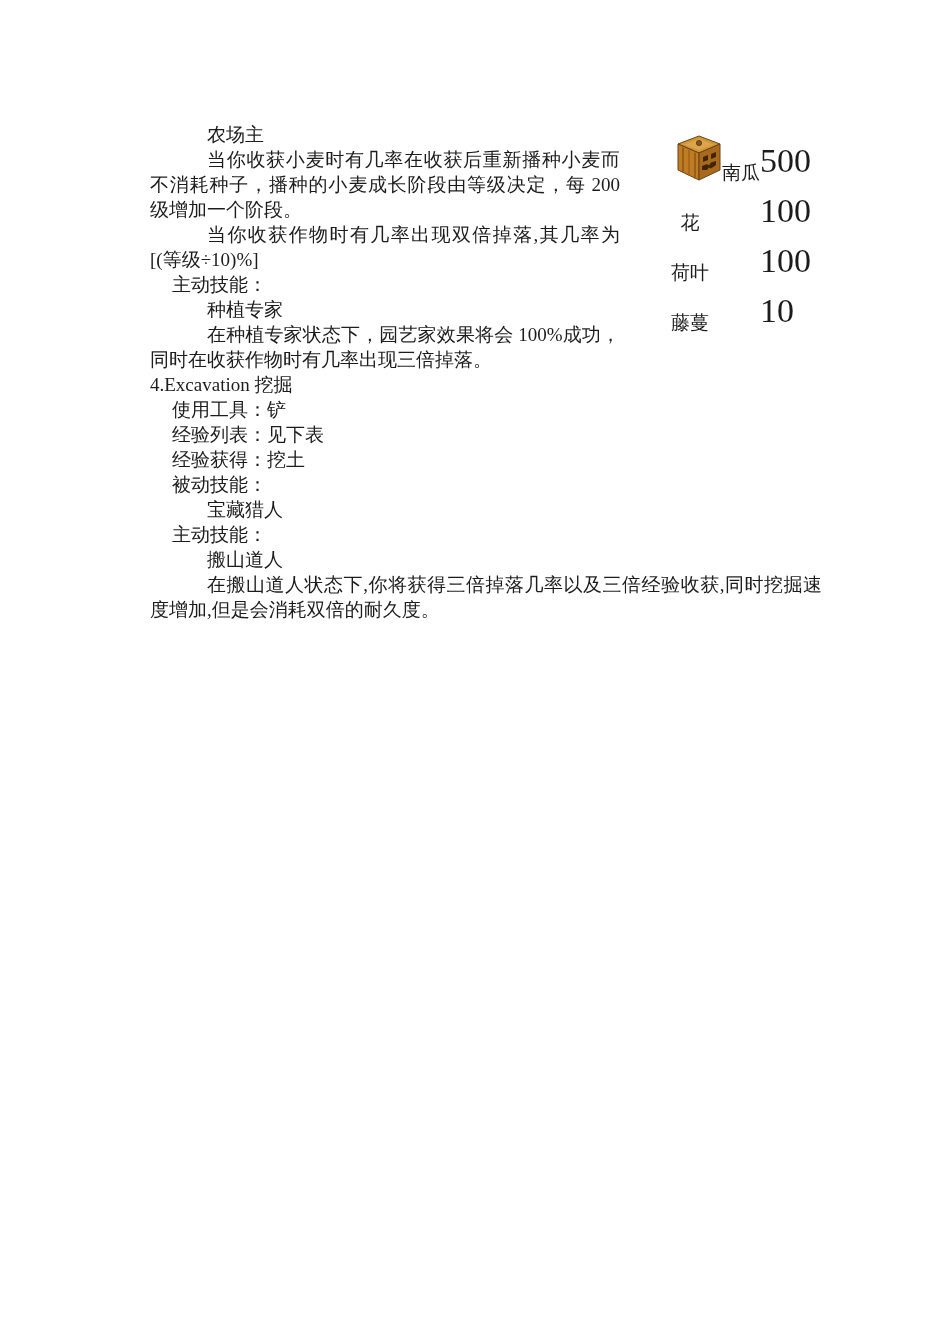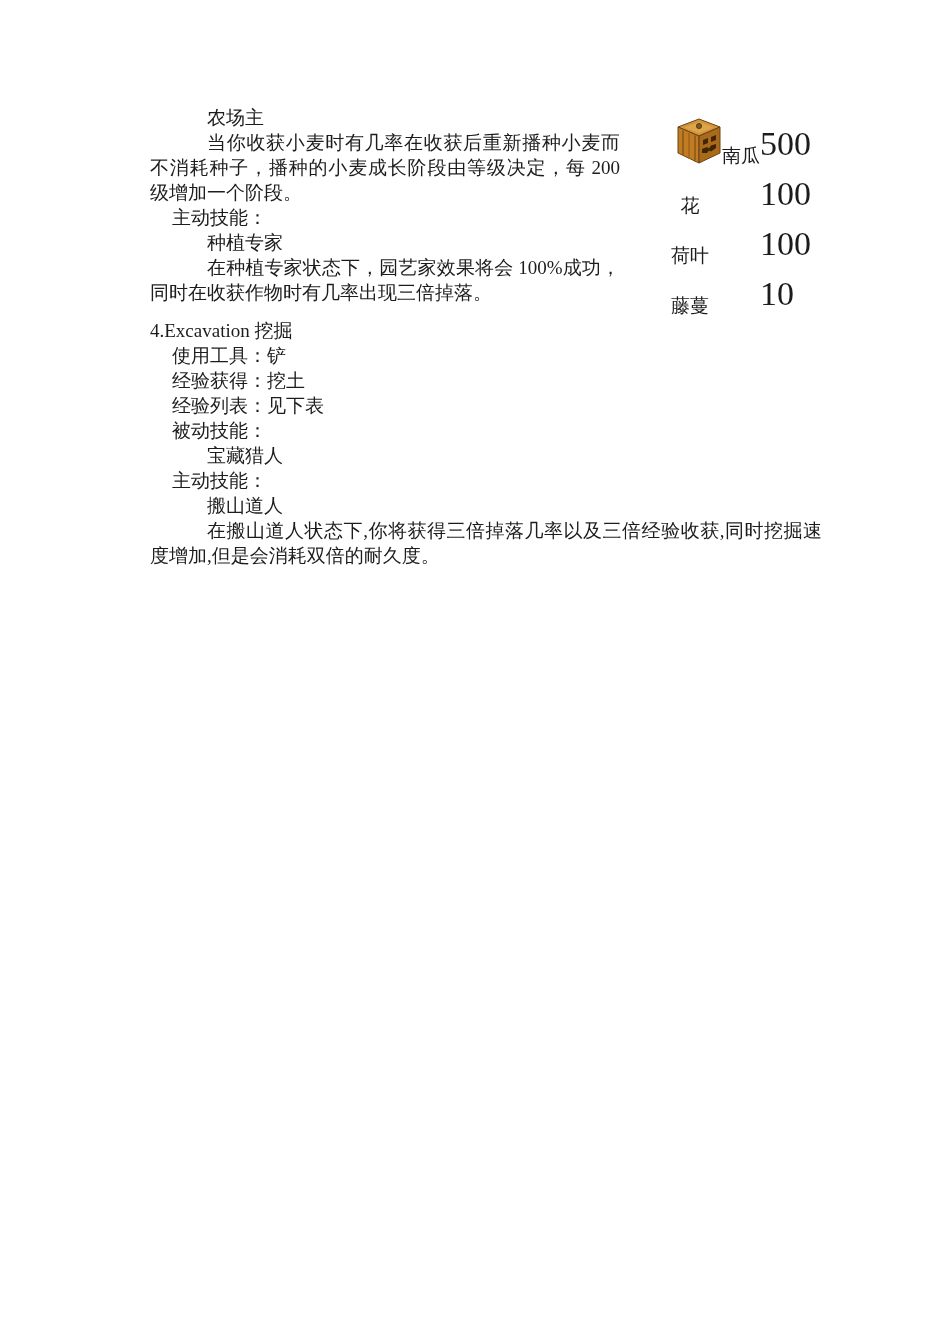--- a/index.html
+++ b/index.html
@@ -10,21 +10,21 @@
     background: #ffffff;
     font-family: "Liberation Serif", "DejaVu Serif", serif;
     font-size: 19px;
     line-height: 25px;
     color: #1c1c1c;
     overflow: hidden;
   }
   .content {
     position: absolute;
     left: 150px;
-    top: 105px;
+    top: 122px;
     width: 672px;
   }
   .sec1 { display: flex; }
   .sec1-text { width: 470px; }
 
   .skill-name { padding-left: 57px; }
   .label-line { padding-left: 22px; }
   .para { text-indent: 57px; text-align: justify; }
 
   .items-table { width: 202px; margin-top: 13px; }
@@ -52,20 +52,21 @@
 </head>
 <body>
 
 <div class="page">
   <div class="content">
 
     <div class="sec1">
       <div class="sec1-text">
         <div class="skill-name">农场主</div>
         <div class="para">当你收获小麦时有几率在收获后重新播种小麦而不消耗种子，播种的小麦成长阶段由等级决定，每 200 级增加一个阶段。</div>
+        <div class="para">当你收获作物时有几率出现双倍掉落,其几率为[(等级÷10)%]</div>
         <div class="label-line">主动技能：</div>
         <div class="skill-name">种植专家</div>
         <div class="para">在种植专家状态下，园艺家效果将会 100%成功，同时在收获作物时有几率出现三倍掉落。</div>
       </div>
 
       <div class="items-table">
 
         <div class="item-row">
           <div class="item-cell with-icon">
             <svg class="block-icon" viewBox="0 0 46 46" xmlns="http://www.w3.org/2000/svg">
@@ -110,22 +111,22 @@
           </div>
           <div class="val-cell">10</div>
         </div>
 
       </div>
     </div>
 
     <div class="sec4">
       <div>4.Excavation 挖掘</div>
       <div class="label-line">使用工具：铲</div>
+      <div class="label-line">经验列表：见下表</div>
       <div class="label-line">经验获得：挖土</div>
-      <div class="label-line">经验列表：见下表</div>
       <div class="label-line">被动技能：</div>
       <div class="skill-name">宝藏猎人</div>
       <div class="label-line">主动技能：</div>
       <div class="skill-name">搬山道人</div>
       <div class="para">在搬山道人状态下,你将获得三倍掉落几率以及三倍经验收获,同时挖掘速度增加,但是会消耗双倍的耐久度。</div>
     </div>
 
   </div>
 </div>
 

